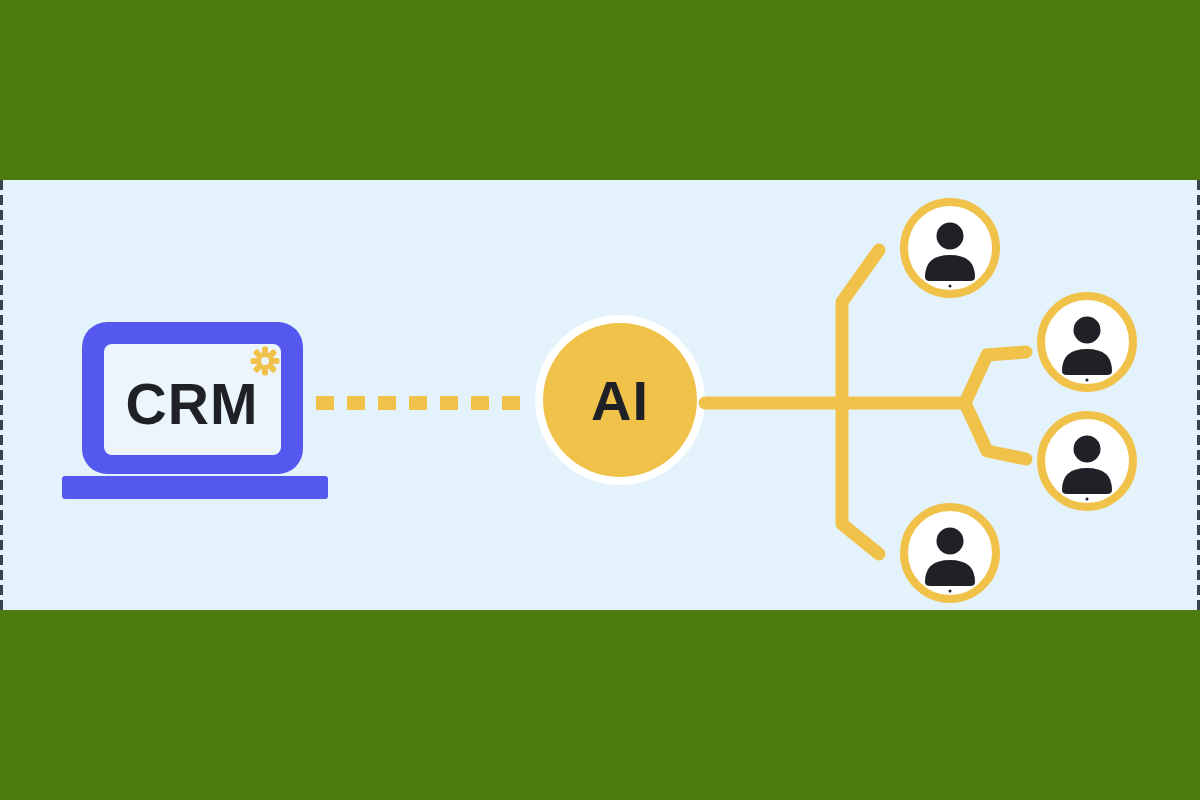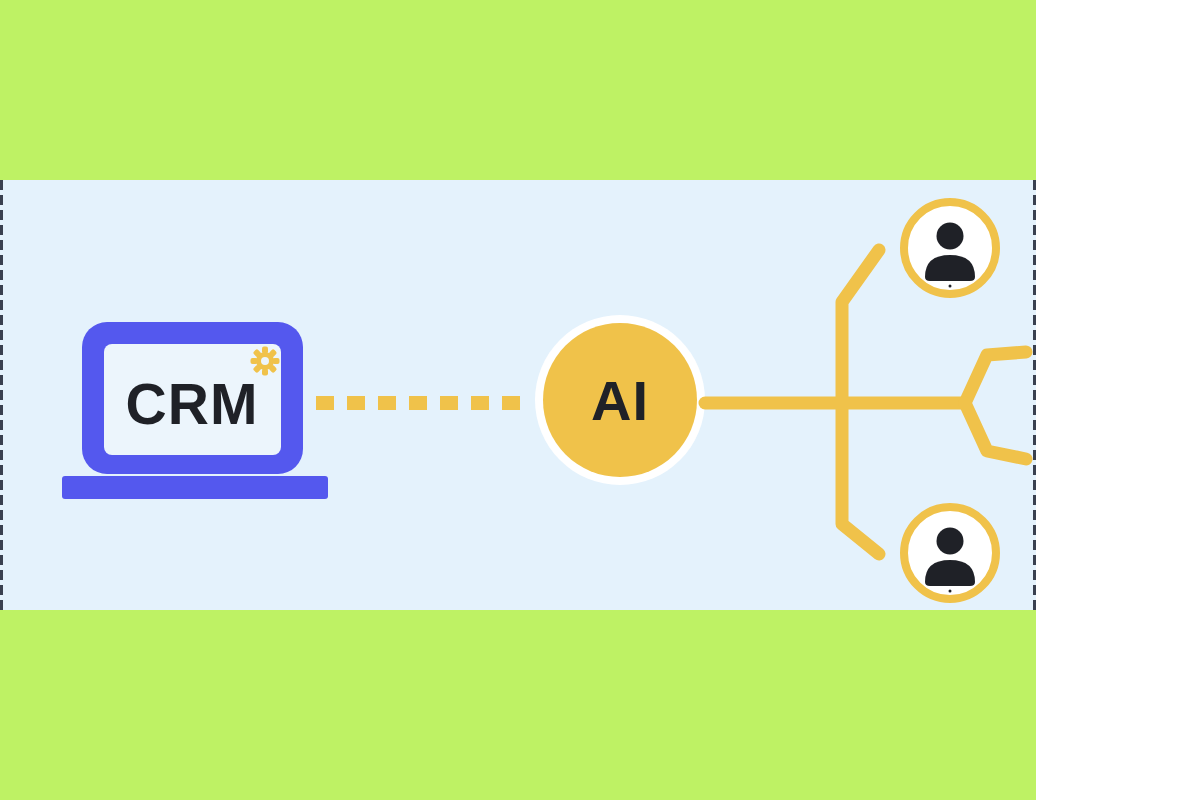--- a/index.html
+++ b/index.html
@@ -1,20 +1,20 @@
 <!DOCTYPE html>
 <html><head>
 <meta charset="utf-8">
 <style>
   html,body{margin:0;padding:0;}
   body{font-family:"Liberation Sans", sans-serif;}
   .stage{
     position:relative;
-    width:1036px;height:800px;
-    background:#bef264;
+    width:1200px;height:800px;
+    background:#4d7c0f;
     overflow:hidden;
   }
   .band{
     position:absolute;left:0;right:0;top:180px;height:430px;
     background:#E4F2FC;
   }
   .edge{
     position:absolute;top:0;bottom:0;width:3px;
     background-image:repeating-linear-gradient(to bottom,#3A4150 0 10px,transparent 10px 15px);
   }

